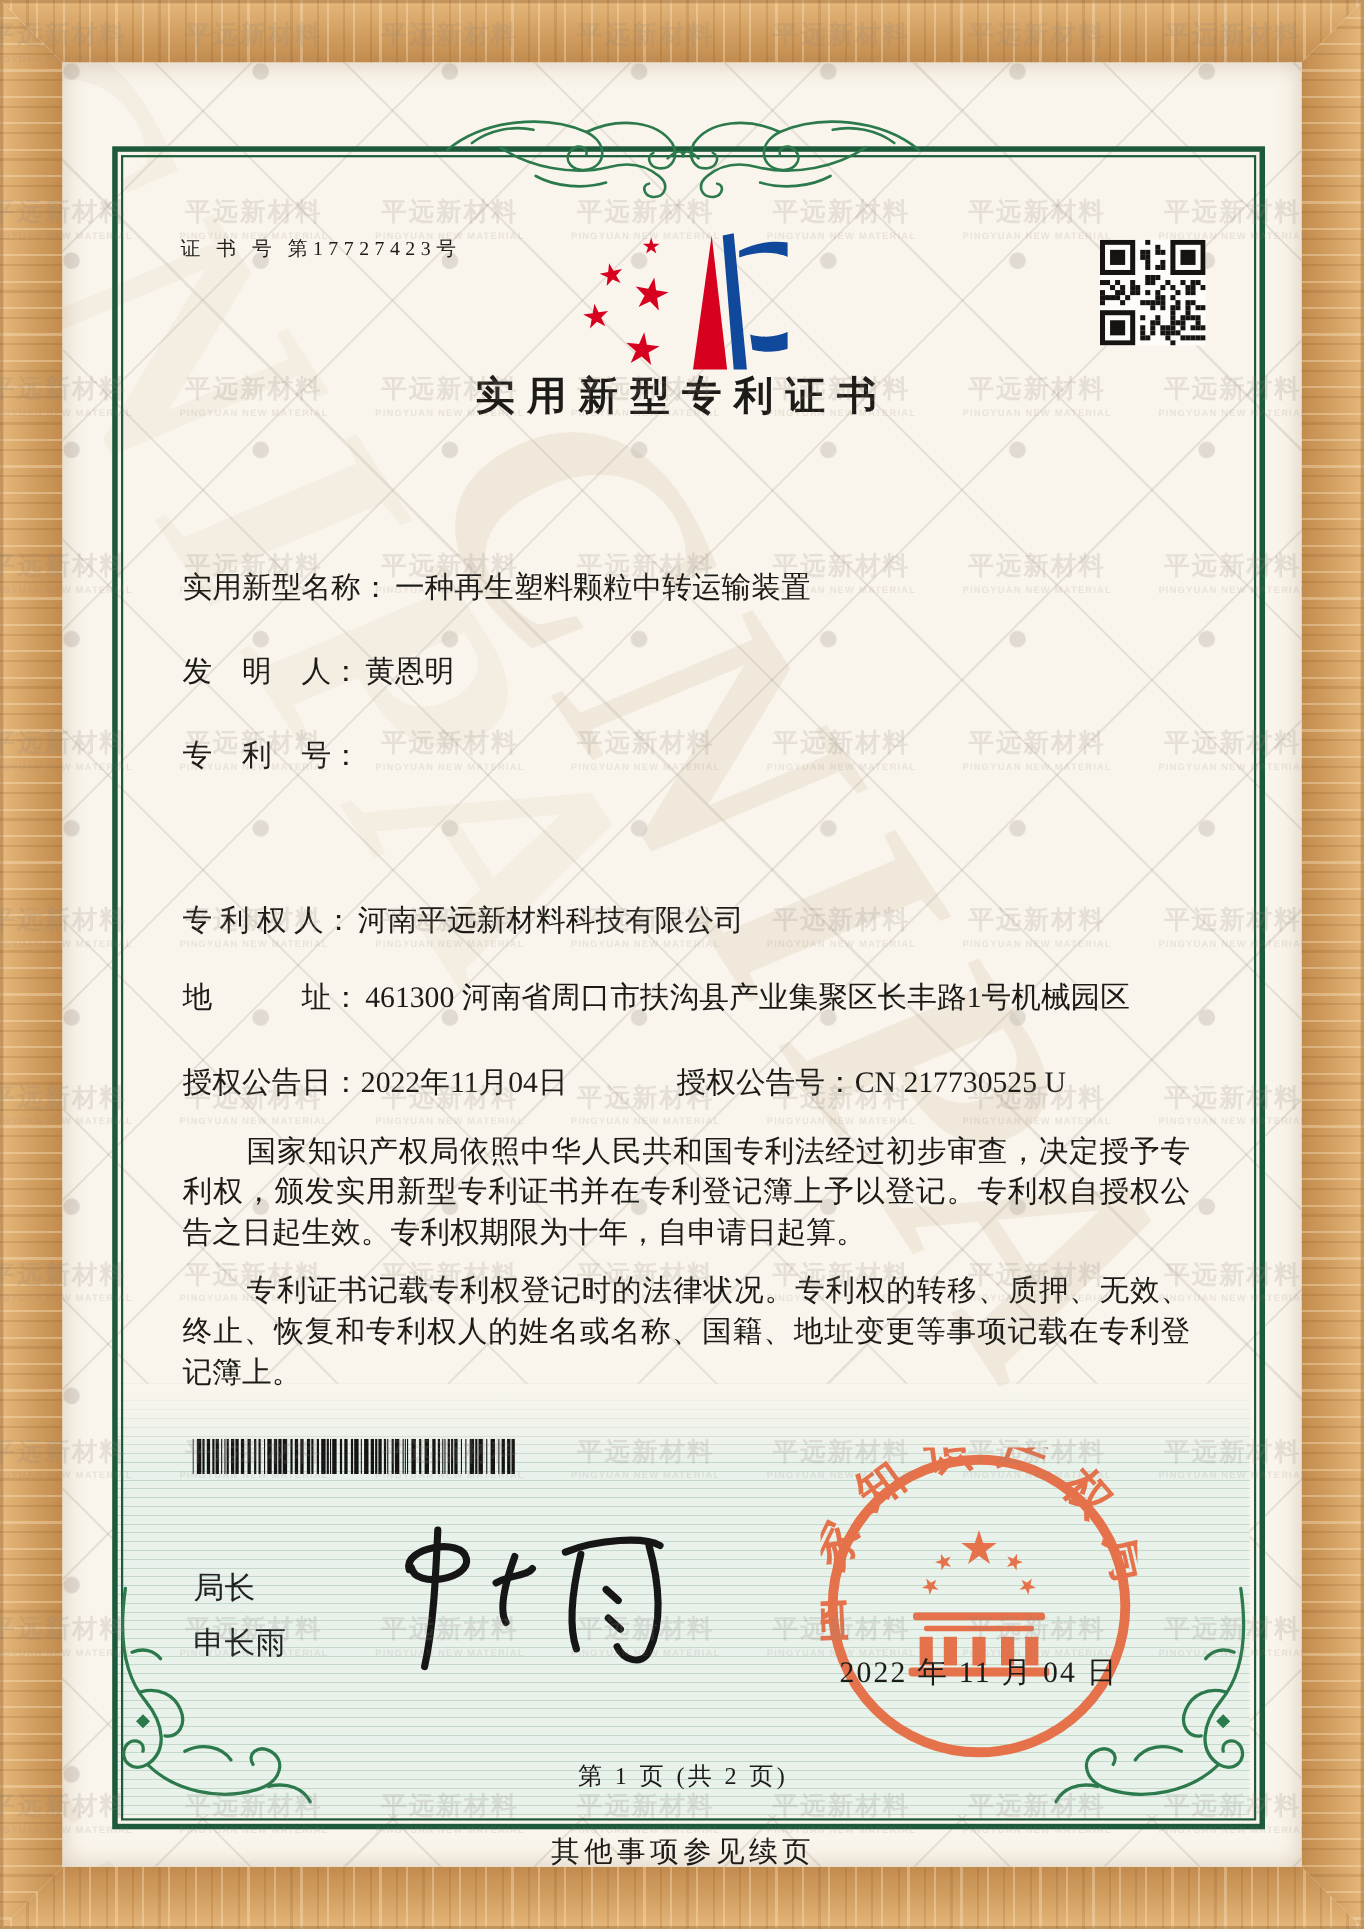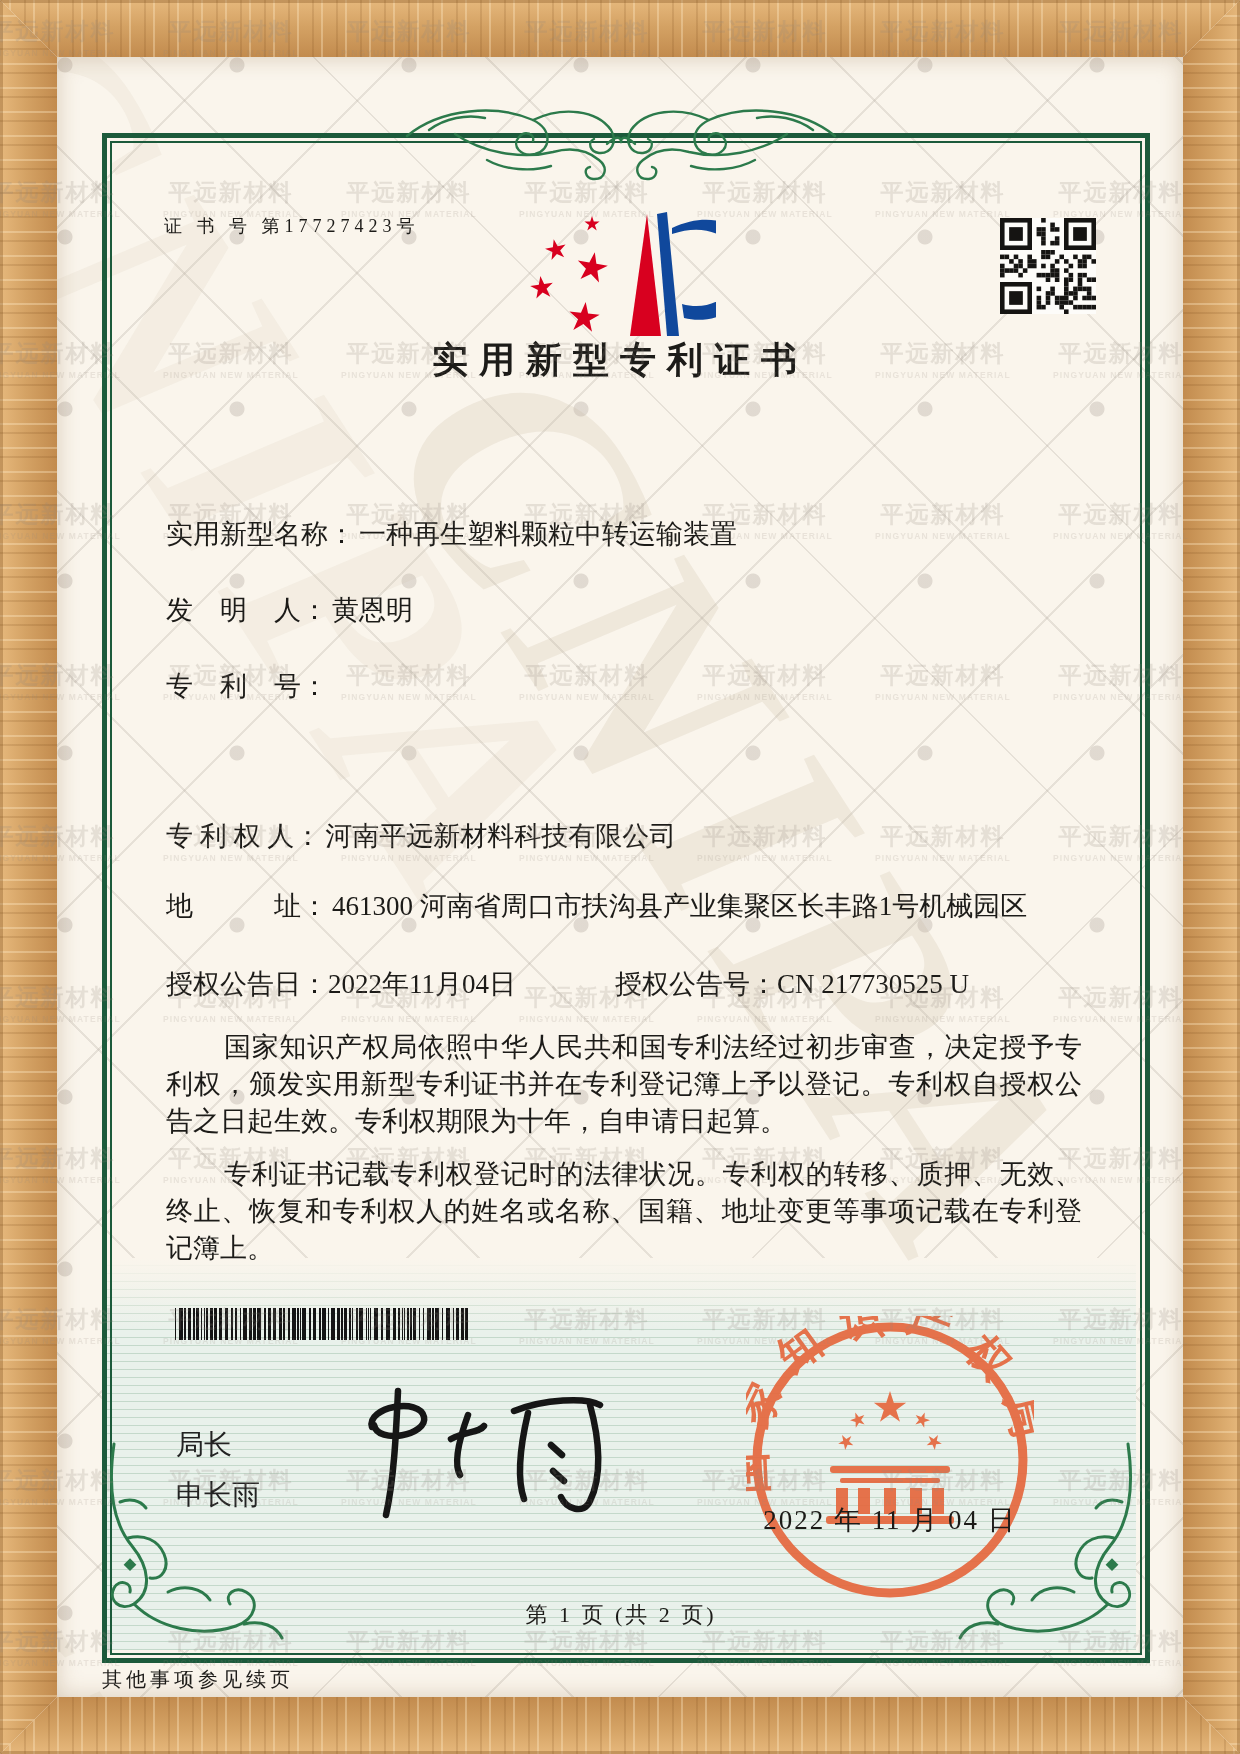--- a/index.html
+++ b/index.html
@@ -75,21 +75,21 @@
   #grant-no{left:615px;top:966px;font-size:27px;}
   #legal{left:150px;top:1012px;width:948px;font-size:27px;line-height:37px;text-align:justify;
          font-family:"DejaVu Serif",serif;}
   #legal p{margin:16px;text-indent:2.15em;}
   #barcode{left:175px;top:1308px;width:296px;height:32px;}
   #officer{left:176px;top:1420px;font-family:Liberation Serif, serif;font-size:28px;line-height:50px;color:#222;}
   #signature{left:348px;top:1375px;}
   #seal{left:746px;top:1316px;opacity:.93;}
   #seal-date{left:756px;top:1502px;width:268px;text-align:center;font-size:27px;letter-spacing:2px;z-index:4;}
   #page-ind{left:102px;top:1600px;width:1038px;text-align:center;font-size:22px;letter-spacing:3px;}
-  #cont-note{left:102px;top:1666px;width:1038px;text-align:left;font-size:20px;letter-spacing:4px;}
+  #cont-note{left:102px;top:1666px;width:1038px;text-align:center;font-size:26px;letter-spacing:4px;}
   #qr{left:1000px;top:218px;width:96px;height:96px;}
 </style>
 </head>
 <body>
 
 <div id="page">
 
   <div id="paper"></div>
 
   <div id="band"></div>

